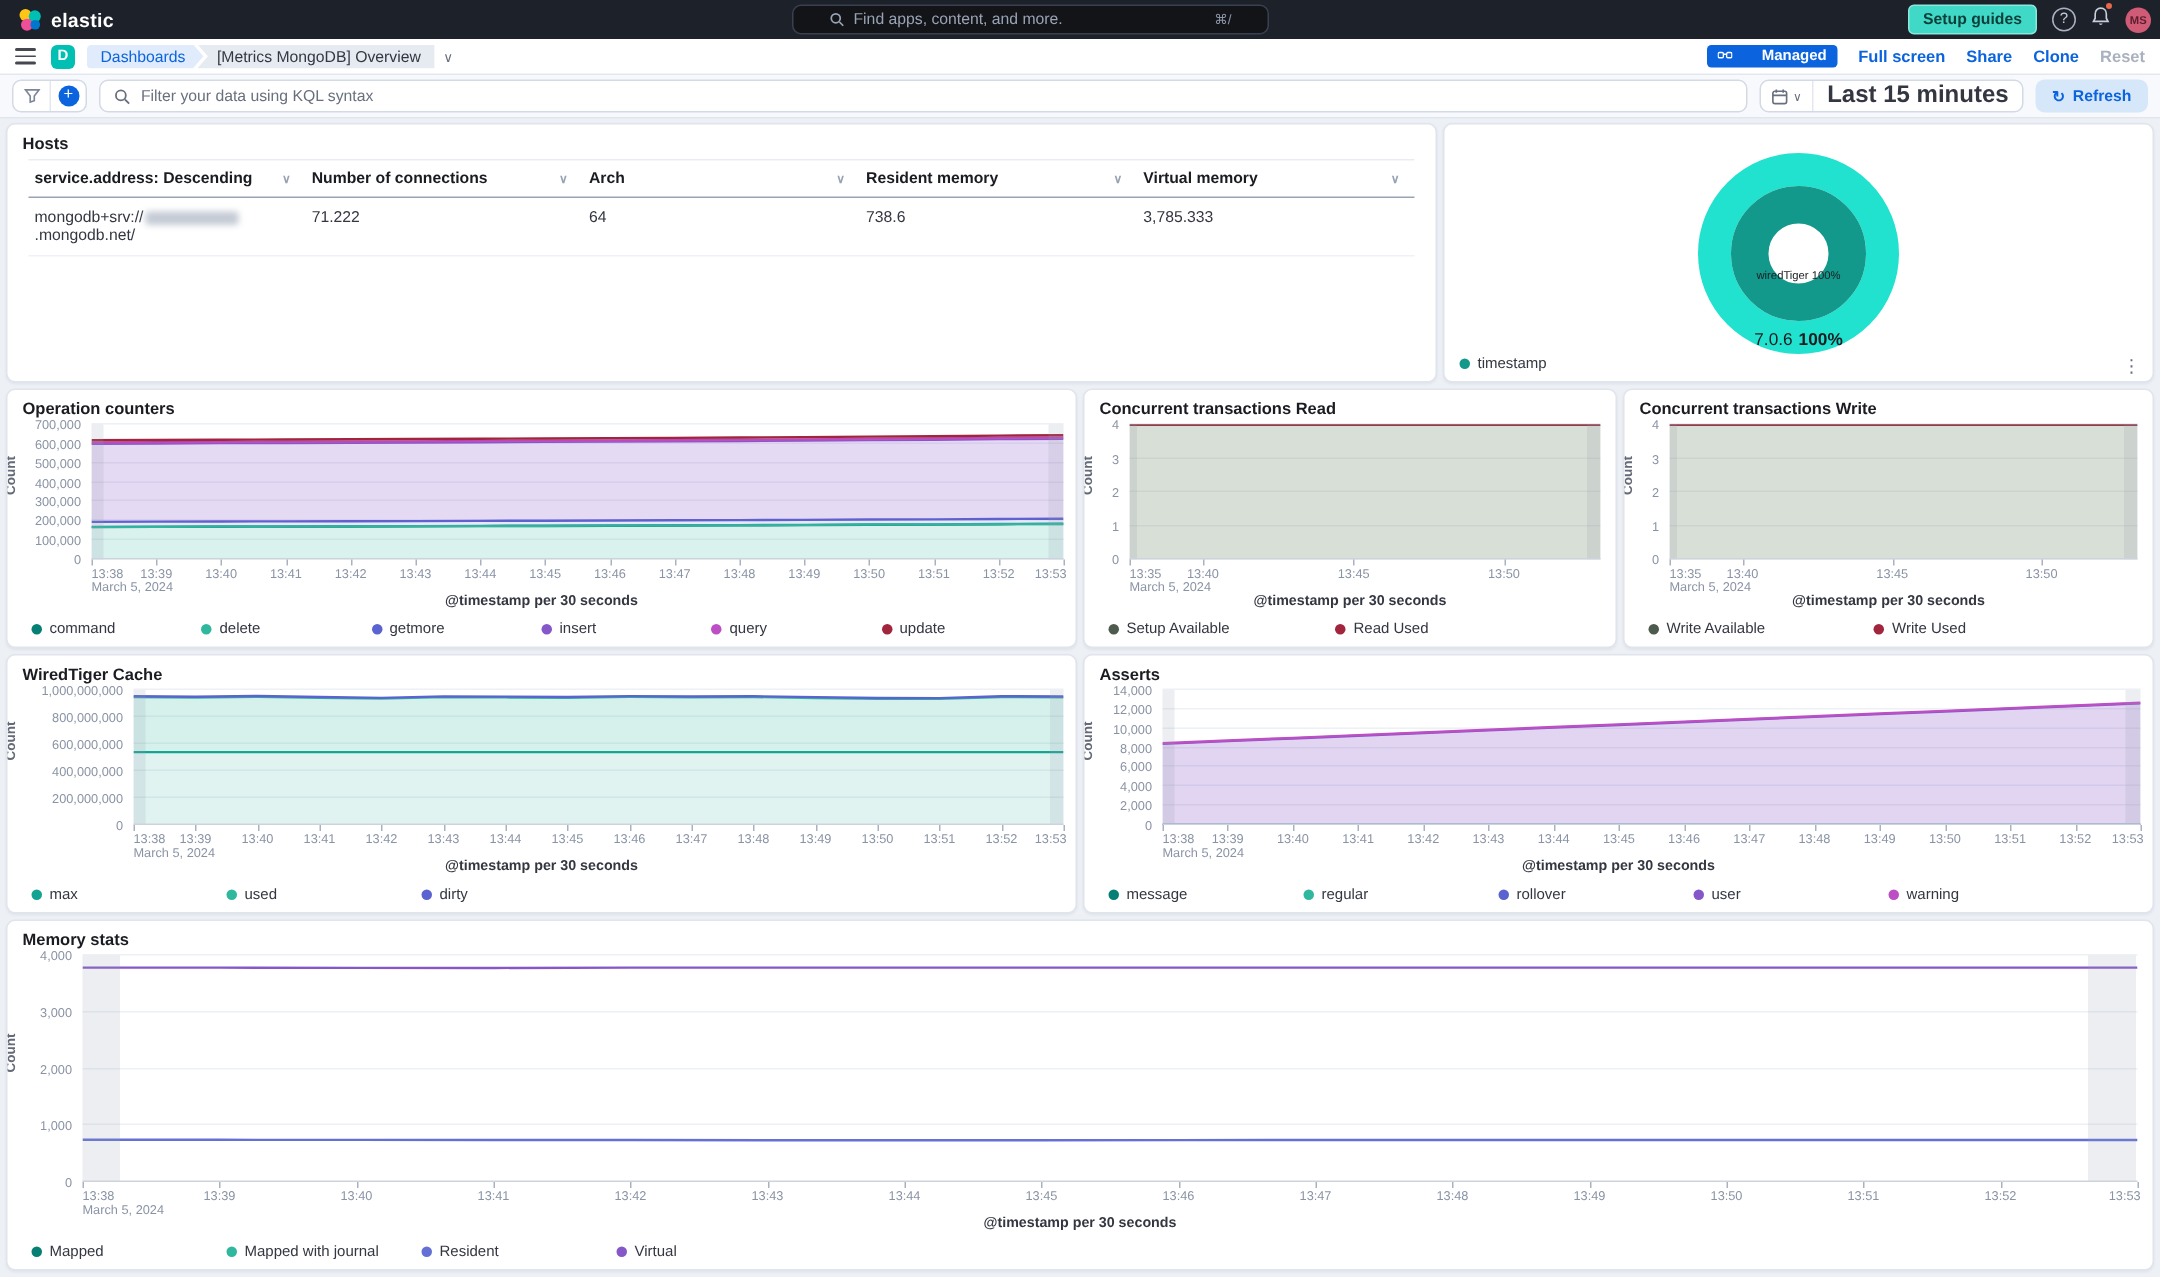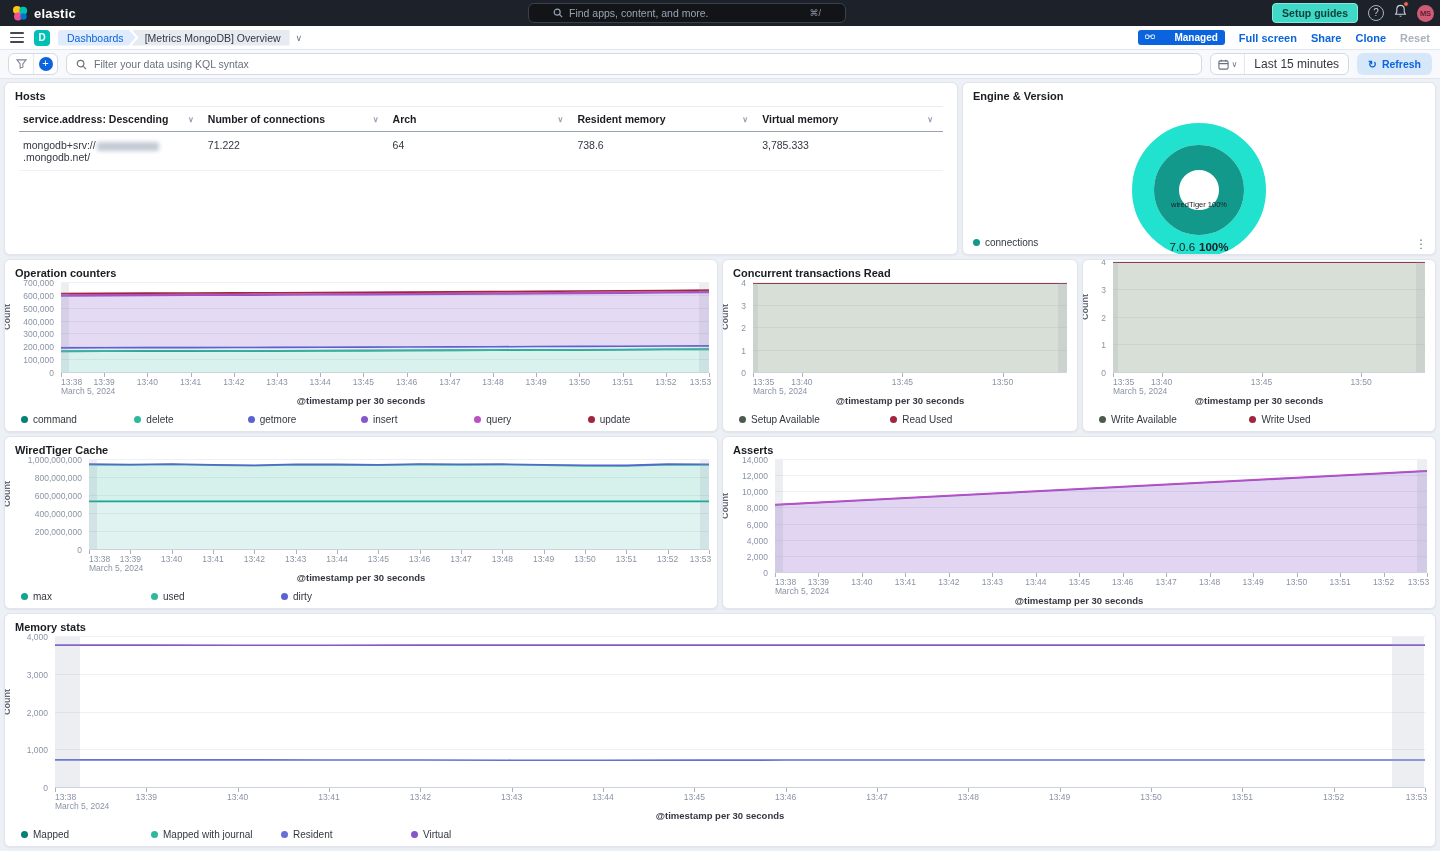--- a/index.html
+++ b/index.html
@@ -35,21 +35,21 @@
   
   .fbar { position:absolute; left:0; top:50px; width:1440px; height:29px; background:#f7f9fc; border-bottom:1px solid #e0e5ee; display:flex; align-items:center; padding:0 8px; gap:8px; z-index:20; }
   .fctrl { display:flex; border:1px solid #d3dae6; border-radius:6px; background:#fff; height:22px; overflow:hidden; }
   .fctrl .cell { width:24px; display:flex; align-items:center; justify-content:center; cursor:pointer; }
   .fctrl .cell + .cell { border-left:1px solid #e3e8f0; }
   .pluscirc { width:14px; height:14px; border-radius:50%; background:#0b64dd; color:#fff; font-size:11px; line-height:13px; text-align:center; }
   .kql { flex:1; height:22px; background:#fff; border:1px solid #d3dae6; border-radius:6px; display:flex; align-items:center; gap:7px; padding:0 9px; }
   .kql .ph { color:#69707d; font-size:10.5px; }
   .tpick { display:flex; align-items:center; border:1px solid #d3dae6; background:#fff; border-radius:6px; height:22px; overflow:hidden; }
   .tpick .cal { display:flex; align-items:center; gap:3px; padding:0 7px; border-right:1px solid #e3e8f0; cursor:pointer; height:100%; }
-  .tpick .rng { font-size:12px; color:#343741; padding:0 9px; cursor:pointer; white-space:nowrap; }
+  .tpick .rng { font-size:16px; color:#343741; padding:0 9px; cursor:pointer; white-space:nowrap;font-weight:bold; }
   .btn-refresh { background:#d6e7fa; color:#0b64dd; font-weight:700; font-size:10.5px; border:none; border-radius:6px; height:22px; padding:0 11px; display:flex; align-items:center; gap:5px; cursor:pointer; }
   .chev { color:#69707d; font-size:8px; }
 
   
   .dash { position:absolute; left:0; top:79px; width:1440px; height:772px; background:#edf0f5; }
   .panel { position:absolute; background:#fff; border:1px solid #e0e4ec; border-radius:6px; box-shadow:0 1px 2px rgba(65,78,101,.08); display:flex; flex-direction:column; overflow:hidden; }
   .p-title { font-size:11px; font-weight:700; color:#1a1c21; padding:7px 10px 2px; }
 
   
   .htable { margin:2px 14px 0; }
@@ -221,31 +221,30 @@
         </div>
         <div class="td">71.222</div>
         <div class="td">64</div>
         <div class="td">738.6</div>
         <div class="td">3,785.333</div>
       </div>
     </div>
   </div>
 
   <div class="panel" style="left:962px;top:3px;width:474px;height:173px">
-    <div class="p-title">Engine &amp; Version</div>
     <div class="donut-wrap">
       <svg width="150" height="150" viewBox="0 0 150 150">
         <circle id="ring-outer" cx="75" cy="75" r="56" fill="none" stroke-width="22" stroke="#20e2cf"></circle>
         <circle id="ring-inner" cx="75" cy="75" r="32.5" fill="none" stroke-width="25" stroke="#13998b"></circle>
         <text x="75" y="92" text-anchor="middle" font-size="7.5" fill="#1a1c21">wiredTiger 100%</text>
         <text x="75" y="136" text-anchor="middle" font-size="11.5" fill="#1a1c21"><tspan>7.0.6</tspan><tspan dx="4" font-weight="bold">100%</tspan></text>
       </svg>
       <div class="eng-legend">
         <div class="legend-dot" id="eng-dot" style="background: rgb(19, 153, 139);"></div>
-        <span class="lbl">connections</span>
+        <span class="lbl">timestamp</span>
       </div>
       <div class="kebab">⋮</div>
     </div>
   </div>
 
   <div class="panel" style="left:4px;top:180px;width:714px;height:173px">
     <div class="p-title">Operation counters</div>
     <div class="chart-body" style="--ml:56px;--mr:8px">
         <div class="ylab">Count</div>
         <div class="ycol">
@@ -394,20 +393,21 @@
           <span class="legend-lbl">Setup Available</span>
         </div>
         <div class="legend-item">
           <div class="legend-dot" style="background: rgb(161, 37, 60);"></div>
           <span class="legend-lbl">Read Used</span>
         </div>
       </div>
   </div>
 
   <div class="panel" style="left:1082px;top:180px;width:354px;height:173px">
+    <div class="p-title">Concurrent transactions Write</div>
     <div class="chart-body" style="--ml:30px;--mr:10px">
         <div class="ylab">Count</div>
         <div class="ycol">
           <div class="ytick" style="bottom: 0%;">0</div>
           <div class="ytick" style="bottom: 25%;">1</div>
           <div class="ytick" style="bottom: 50%;">2</div>
           <div class="ytick" style="bottom: 75%;">3</div>
           <div class="ytick" style="bottom: 100%;">4</div>
         </div>
         <div class="plot-area">
@@ -601,20 +601,42 @@
           <div class="xtickmark" style="left: 86.6667%;"></div>
           <div class="xlabel" style="left: 86.6667%; transform: translateX(-50%);">13:51</div>
           <div class="xtickmark" style="left: 93.3333%;"></div>
           <div class="xlabel" style="left: 93.3333%; transform: translateX(-50%);">13:52</div>
           <div class="xtickmark" style="left: 100%;"></div>
           <div class="xlabel" style="left: 100%; transform: translateX(-90%);">13:53</div>
           <div class="xdate">March 5, 2024</div>
         </div>
       </div>
     <div class="xtitle">@timestamp per 30 seconds</div>
+    <div class="legend">
+        <div class="legend-item">
+          <div class="legend-dot" style="background: rgb(6, 127, 116);"></div>
+          <span class="legend-lbl">message</span>
+        </div>
+        <div class="legend-item">
+          <div class="legend-dot" style="background: rgb(48, 184, 158);"></div>
+          <span class="legend-lbl">regular</span>
+        </div>
+        <div class="legend-item">
+          <div class="legend-dot" style="background: rgb(90, 99, 207);"></div>
+          <span class="legend-lbl">rollover</span>
+        </div>
+        <div class="legend-item">
+          <div class="legend-dot" style="background: rgb(134, 87, 201);"></div>
+          <span class="legend-lbl">user</span>
+        </div>
+        <div class="legend-item">
+          <div class="legend-dot" style="background: rgb(188, 79, 196);"></div>
+          <span class="legend-lbl">warning</span>
+        </div>
+      </div>
   </div>
 
   <div class="panel" style="left:4px;top:534px;width:1432px;height:234px">
     <div class="p-title">Memory stats</div>
     <div class="chart-body" style="--ml:50px;--mr:10px">
         <div class="ylab">Count</div>
         <div class="ycol">
           <div class="ytick" style="bottom: 0%;">0</div>
           <div class="ytick" style="bottom: 25%;">1,000</div>
           <div class="ytick" style="bottom: 50%;">2,000</div>

